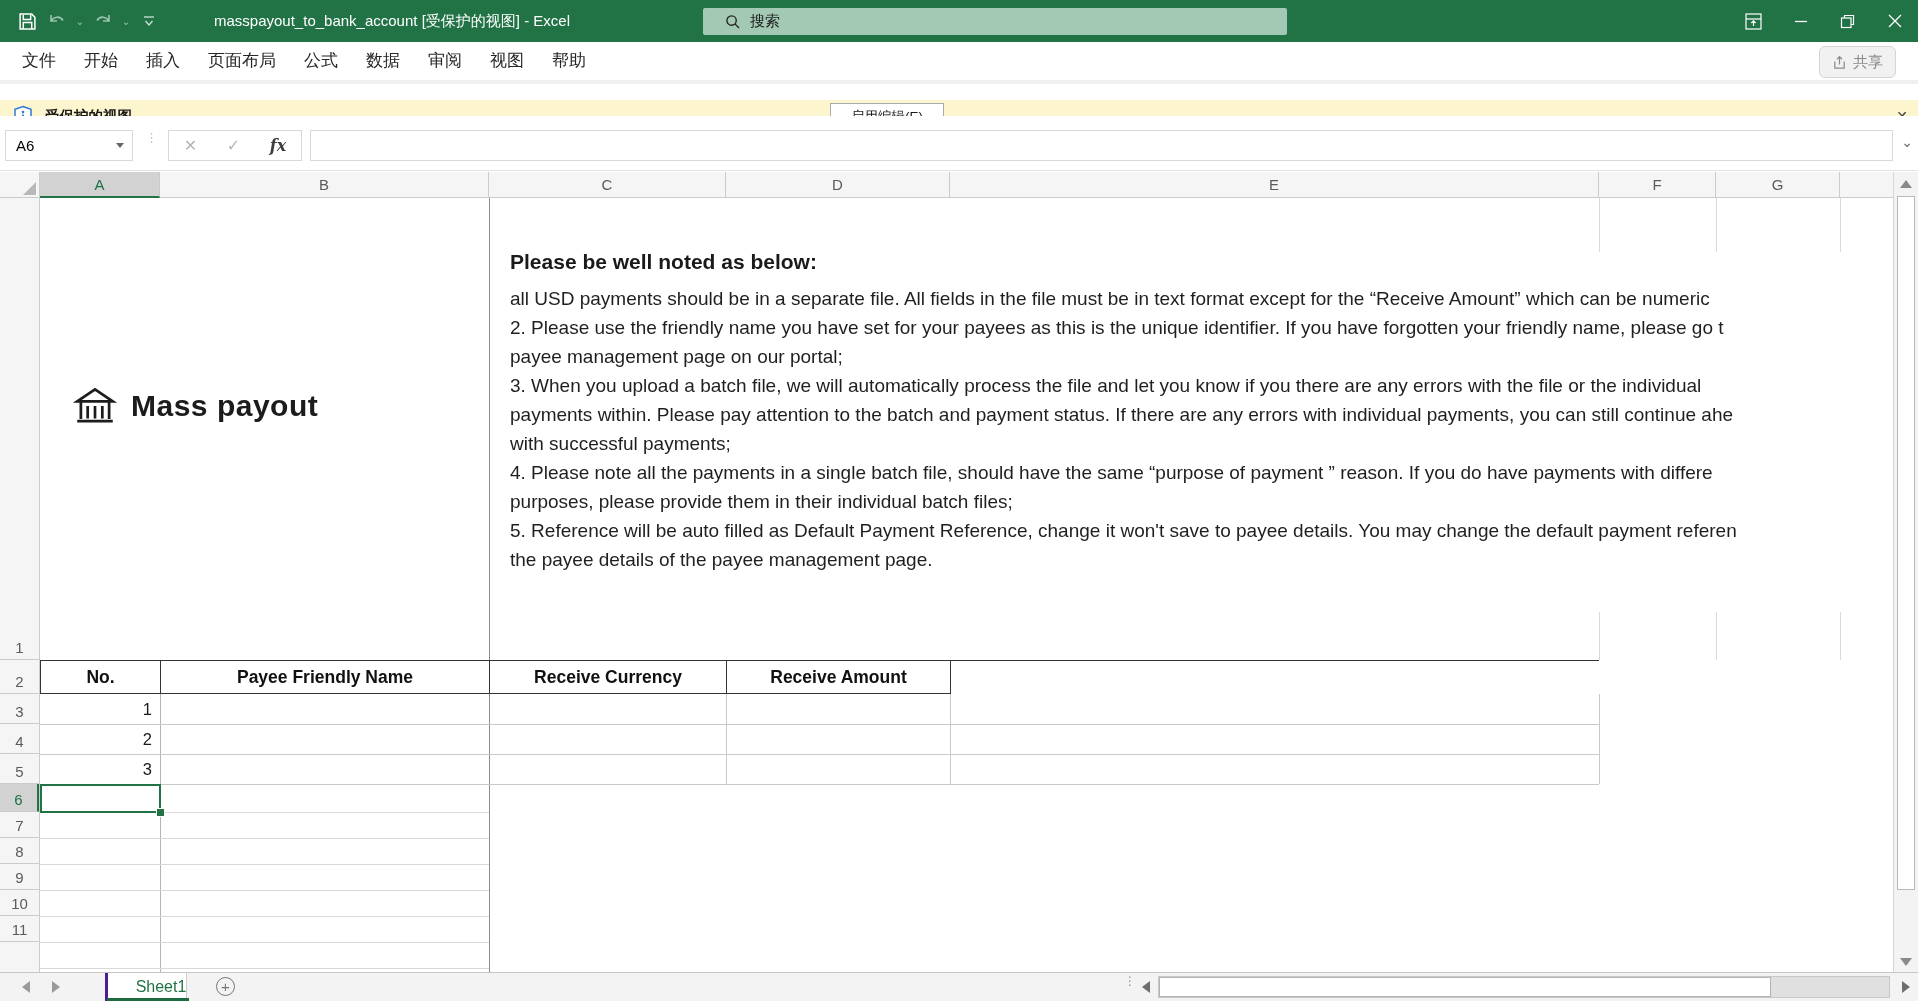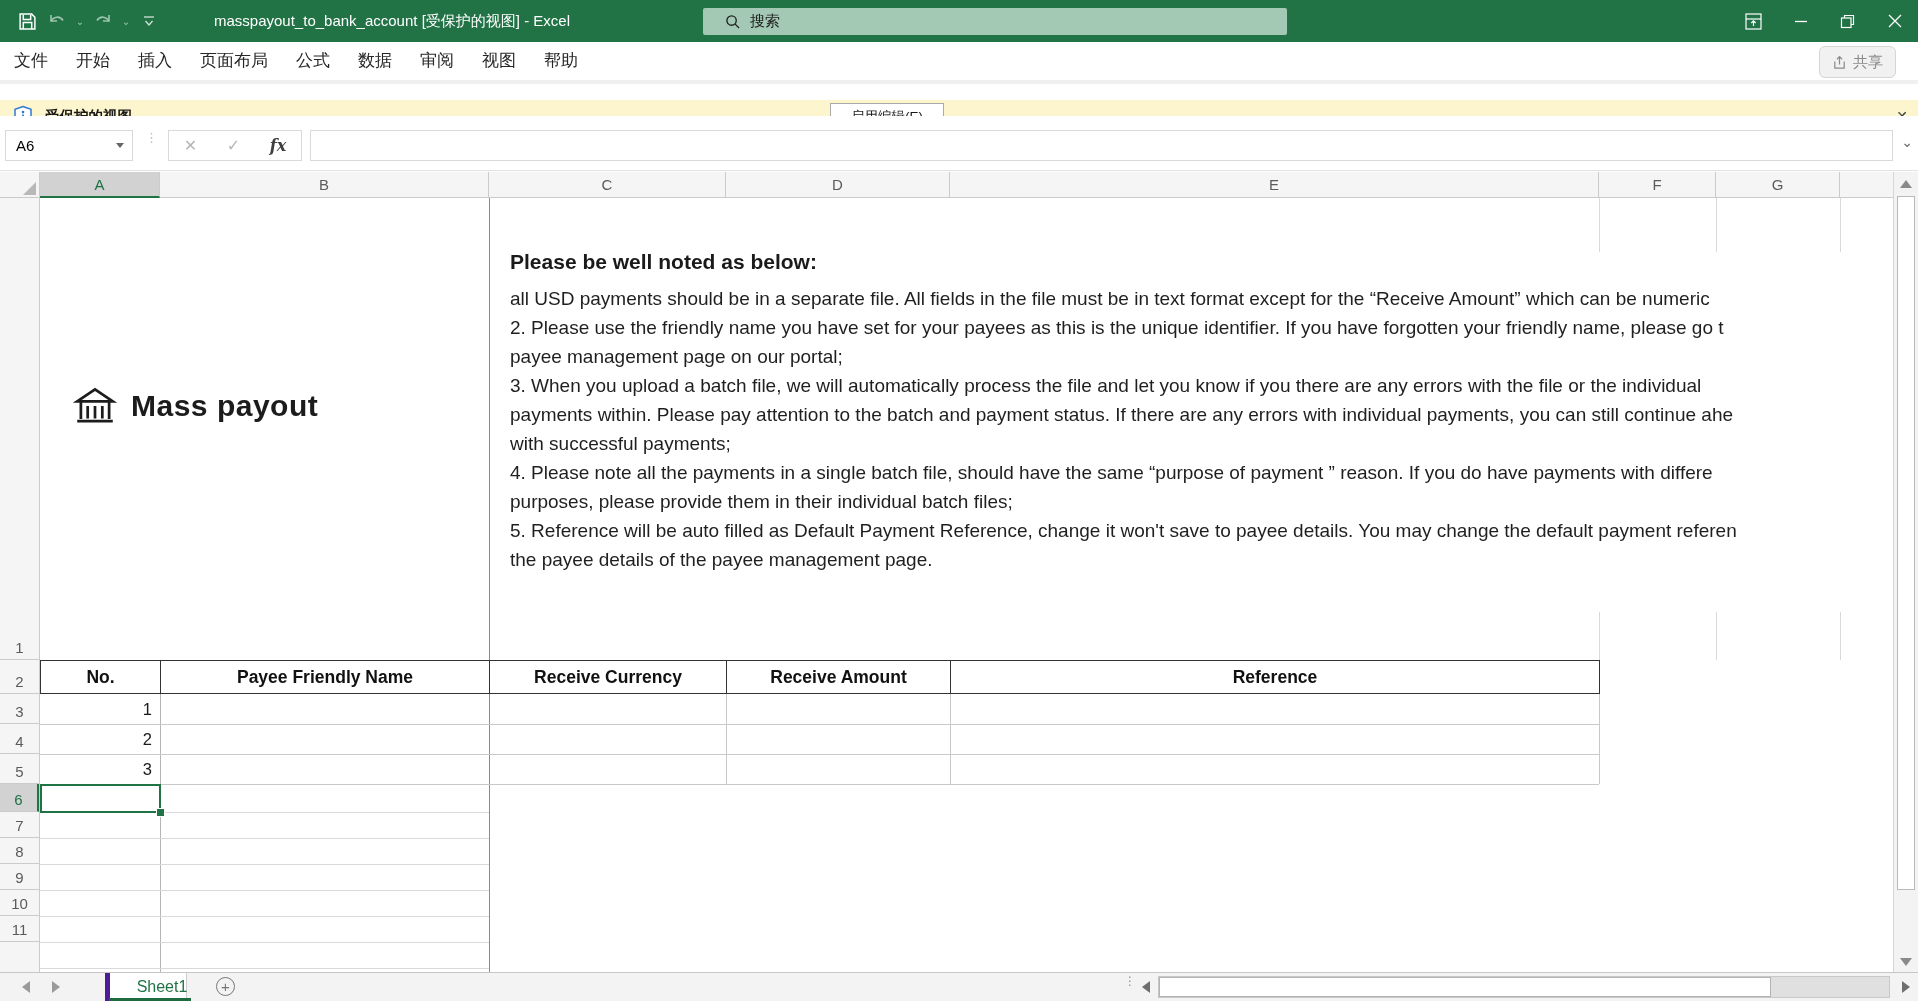--- a/index.html
+++ b/index.html
@@ -10,21 +10,21 @@
   .qat{display:flex;align-items:center;gap:4px;padding-left:14px;}
   .qat .btn{display:flex;align-items:center;justify-content:center;width:26px;height:28px;}
   .qat .dd{color:#9cc3ad;font-size:10px;width:12px;text-align:center;}
   #title-text{color:#fff;font-size:15px;margin-left:52px;white-space:nowrap;}
   #search-box{position:absolute;left:703px;top:8px;width:584px;height:27px;background:#a3c9b4;border-radius:2px;
               display:flex;align-items:center;gap:10px;padding-left:22px;box-sizing:border-box;}
   #search-box span{font-size:15px;color:#1e1e1e;}
   .win-controls{position:absolute;right:0;top:0;height:42px;display:flex;}
   .win-btn{width:47px;height:42px;display:flex;align-items:center;justify-content:center;}
   
-  #menubar{position:absolute;left:0;top:42px;width:1918px;height:38px;background:#fff;display:flex;align-items:center;padding-left:0;box-sizing:border-box;}
+  #menubar{position:absolute;left:0;top:42px;width:1918px;height:38px;background:#fff;display:flex;align-items:center;padding-left:8px;box-sizing:border-box;}
   .menu-tab{font-size:17px;color:#262626;padding:0 14px;line-height:38px;white-space:nowrap;}
   #share-btn{position:absolute;right:22px;top:4px;height:30px;padding:0 12px;background:#f1f1f1;border:1px solid #d5d5d5;border-radius:6px;
              display:flex;align-items:center;gap:6px;color:#8a8a8a;font-size:15px;}
   #menubar-strip{position:absolute;left:0;top:80px;width:1918px;height:4px;background:#f0f0f0;}
   
   #banner{position:absolute;left:0;top:100px;width:1918px;height:32px;background:#fdf5ce;display:flex;align-items:center;}
   #banner .b-title{font-weight:bold;font-size:14.5px;color:#1a1a1a;margin-left:12px;white-space:nowrap;}
   #banner .b-msg{font-size:14px;color:#1a1a1a;margin-left:14px;white-space:nowrap;}
   #enable-edit{position:absolute;left:830px;top:3px;width:112px;height:25px;background:#fff;border:1px solid #ababab;
                font-size:13.5px;color:#1a1a1a;display:flex;align-items:center;justify-content:center;}
@@ -71,21 +71,21 @@
   #vscroll{position:absolute;left:1893px;top:172px;width:25px;height:800px;background:#f3f3f3;border-left:1px solid #d6d6d6;box-sizing:border-box;}
   #vthumb{position:absolute;left:3px;top:24px;width:18px;height:694px;background:#fff;border:1px solid #b9b9b9;box-sizing:border-box;}
   .tri-up{width:0;height:0;border-left:6px solid transparent;border-right:6px solid transparent;border-bottom:8px solid #8a8a8a;}
   .tri-down{width:0;height:0;border-left:6px solid transparent;border-right:6px solid transparent;border-top:8px solid #8a8a8a;}
   .tri-left{width:0;height:0;border-top:6px solid transparent;border-bottom:6px solid transparent;border-right:8px solid #6e6e6e;}
   .tri-right{width:0;height:0;border-top:6px solid transparent;border-bottom:6px solid transparent;border-left:8px solid #6e6e6e;}
   #vscroll .arr{position:absolute;left:6px;}
   
   #sheetbar{position:absolute;left:0;top:972px;width:1918px;height:29px;background:#f3f3f3;border-top:1px solid #c6c6c6;box-sizing:border-box;}
   #tab-nav{position:absolute;left:22px;top:8px;display:flex;gap:22px;}
-  #sheet-tab{position:absolute;left:105px;top:0;width:82px;height:28px;background:#fff;border-left:5px solid #4c1d95;border-right:1px solid #cdcdcd;
+  #sheet-tab{position:absolute;left:105px;top:0;width:82px;height:28px;background:#fff;border-left:3px solid #4c1d95;border-right:1px solid #cdcdcd;
              box-sizing:border-box;display:flex;align-items:center;justify-content:center;color:#217346;font-size:16px;padding-left:28px;}
   #sheet-tab .underline{position:absolute;left:-1px;bottom:0;width:82px;height:3px;background:#1e6b40;}
   #add-sheet{position:absolute;left:216px;top:4px;width:19px;height:19px;border:1.5px solid #767676;border-radius:50%;color:#767676;
              display:flex;align-items:center;justify-content:center;font-size:15px;line-height:1;box-sizing:border-box;}
   #splitter-dots{position:absolute;left:1124px;top:6px;color:#8f8f8f;font-size:12px;line-height:5px;letter-spacing:0;}
   #hscroll-left{position:absolute;left:1142px;top:8px;}
   #hscroll-track{position:absolute;left:1158px;top:3px;width:732px;height:22px;background:#e0e0e0;border:1px solid #c8c8c8;box-sizing:border-box;}
   #hscroll-thumb{position:absolute;left:0;top:0;width:612px;height:20px;background:#fff;border:1px solid #b3b3b3;box-sizing:border-box;}
   #hscroll-right{position:absolute;right:8px;top:8px;}
 </style>
@@ -279,21 +279,20 @@
     <div>4.  Please note all the payments in a single batch file, should have the same  “purpose of payment ” reason. If you do have payments with differe</div>
     <div>purposes, please provide them in their individual batch files;</div>
     <div>5.  Reference will be auto filled as Default Payment Reference, change it won't save to payee details. You may change the default payment referen</div>
     <div>the payee details of the  payee management page.</div>
   </div>
 
   <div class="thcell" style="left:40px;width:121px;">No.</div>
   <div class="thcell" style="left:160px;width:330px;">Payee Friendly Name</div>
   <div class="thcell" style="left:489px;width:238px;">Receive Currency</div>
   <div class="thcell" style="left:726px;width:225px;">Receive Amount</div>
-  <div class="thcell" style="left:950px;width:650px;">Reference</div>
 
   <div class="datacell" style="top:694px;">1</div>
   <div class="datacell" style="top:724px;">2</div>
   <div class="datacell" style="top:754px;">3</div>
 
   <div id="selection"></div>
   <div id="fill-handle"></div>
 
   <div id="vscroll">
     <div class="arr tri-up" style="top:8px;"></div>

